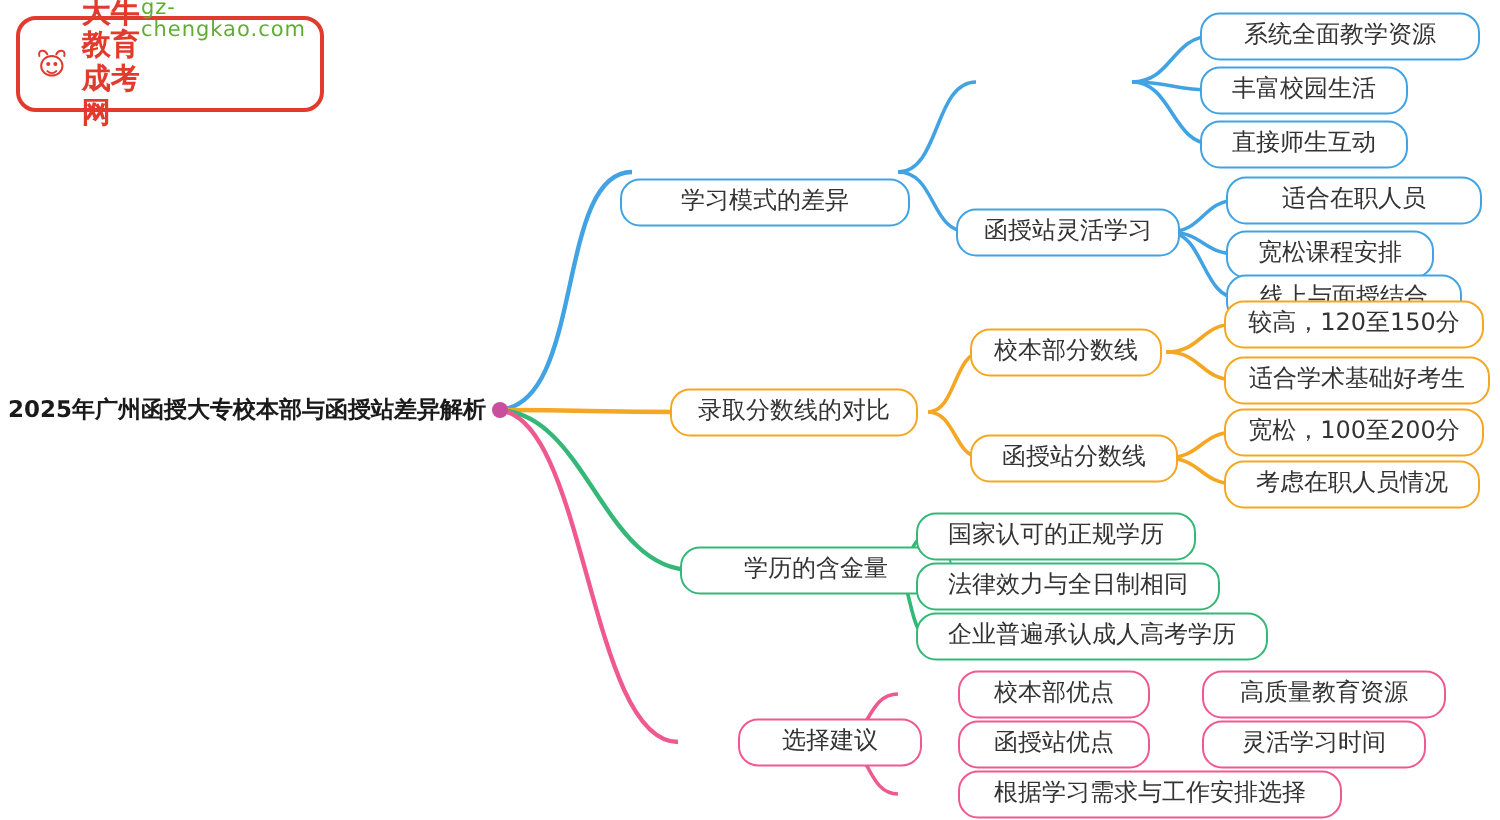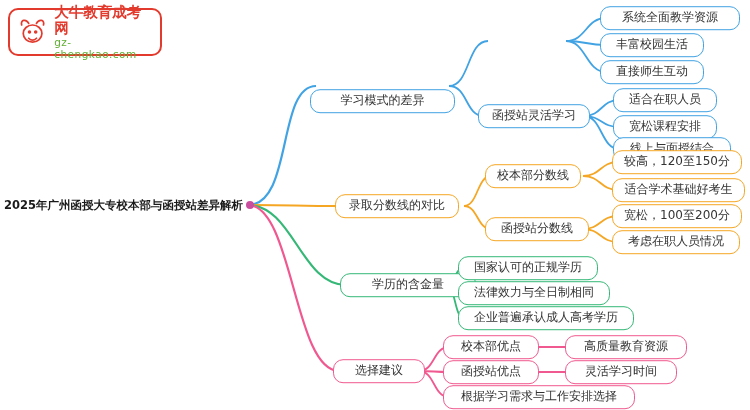--- a/index.html
+++ b/index.html
@@ -8,32 +8,32 @@
   .edges{position:absolute;left:0;top:0;z-index:0;}
   .node{
     position:absolute;z-index:2;transform:translateY(-50%);
     background:#fff;border:1.6px solid #999;border-radius:10px;
     font-size:12px;color:#333;text-align:center;
     padding:3px 4px;box-sizing:border-box;white-space:nowrap;line-height:1.3;
   }
   .blue{border-color:#41a3e3;}
   .orange{border-color:#f5a623;}
   .green{border-color:#35b877;}
-  .pink{border-color:#f0598f;}
+  .pink{border-color:#f0598f;margin-left:36px;}
   .root{
     position:absolute;z-index:2;transform:translateY(-50%);
     background:#fff;color:#1a1a1a;font-size:11.5px;font-weight:bold;
     white-space:nowrap;padding:2px 1px;
   }
   .logo{
     position:absolute;left:8px;top:8px;z-index:3;width:154px;height:48px;
     border:2px solid #e23b2e;border-radius:10px;background:#fff;
     display:flex;align-items:center;gap:6px;padding:3px 7px;box-sizing:border-box;
   }
-  .logo-text{display:flex;flex-direction:column;justify-content:center;}
+  .logo-text{display:flex;flex-direction:row;justify-content:center;}
   .logo-title{color:#e23b2e;font-weight:bold;font-size:14.5px;line-height:1.15;}
   .logo-url{color:#5fae32;font-size:10.5px;letter-spacing:.5px;line-height:1.1;}
 </style>
 </head>
 <body>
 
 <div class="canvas">
 
   <svg class="edges" width="750" height="410">
     <g stroke="#41a3e3" stroke-width="2.2" fill="none">
@@ -101,21 +101,21 @@
     </div>
   </div>
 
   <div class="root" style="left:3px;top:205px;">2025年广州函授大专校本部与函授站差异解析</div>
 
   <div class="node blue" style="left:310px;top:101px;width:145px;">学习模式的差异</div>
   <div class="node blue" style="left:600px;top:18px;width:140px;">系统全面教学资源</div>
   <div class="node blue" style="left:600px;top:45px;width:104px;">丰富校园生活</div>
   <div class="node blue" style="left:600px;top:72px;width:104px;">直接师生互动</div>
   <div class="node blue" style="left:478px;top:116px;width:112px;">函授站灵活学习</div>
-  <div class="node blue" style="left:613px;top:100px;width:104px;">适合在职人员</div>
+  <div class="node blue" style="left:613px;top:100px;width:128px;">适合在职人员</div>
   <div class="node blue" style="left:613px;top:127px;width:104px;">宽松课程安排</div>
   <div class="node blue" style="left:613px;top:149px;width:118px;">线上与面授结合</div>
 
   <div class="node orange" style="left:335px;top:206px;width:124px;">录取分数线的对比</div>
   <div class="node orange" style="left:485px;top:176px;width:96px;">校本部分数线</div>
   <div class="node orange" style="left:612px;top:162px;width:130px;">较高，120至150分</div>
   <div class="node orange" style="left:612px;top:190px;width:133px;">适合学术基础好考生</div>
   <div class="node orange" style="left:485px;top:229px;width:104px;">函授站分数线</div>
   <div class="node orange" style="left:612px;top:216px;width:130px;">宽松，100至200分</div>
   <div class="node orange" style="left:612px;top:242px;width:128px;">考虑在职人员情况</div>

